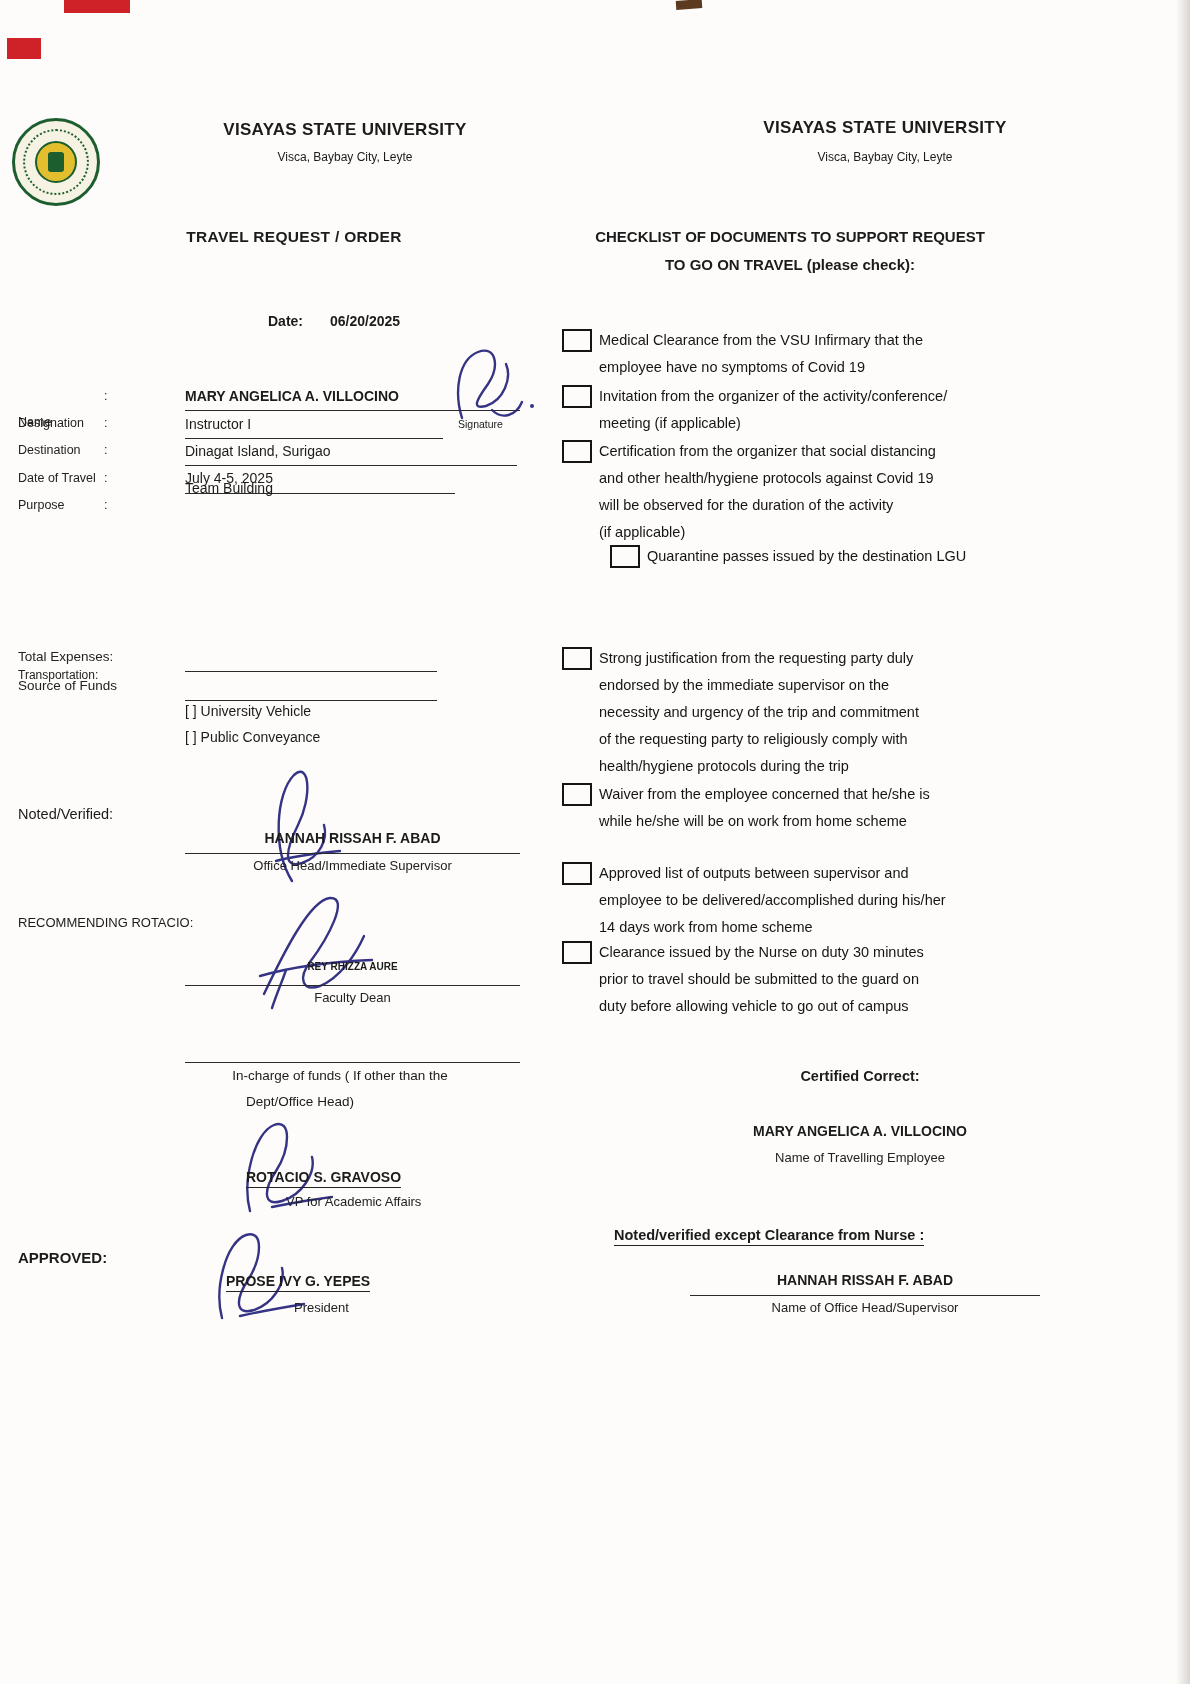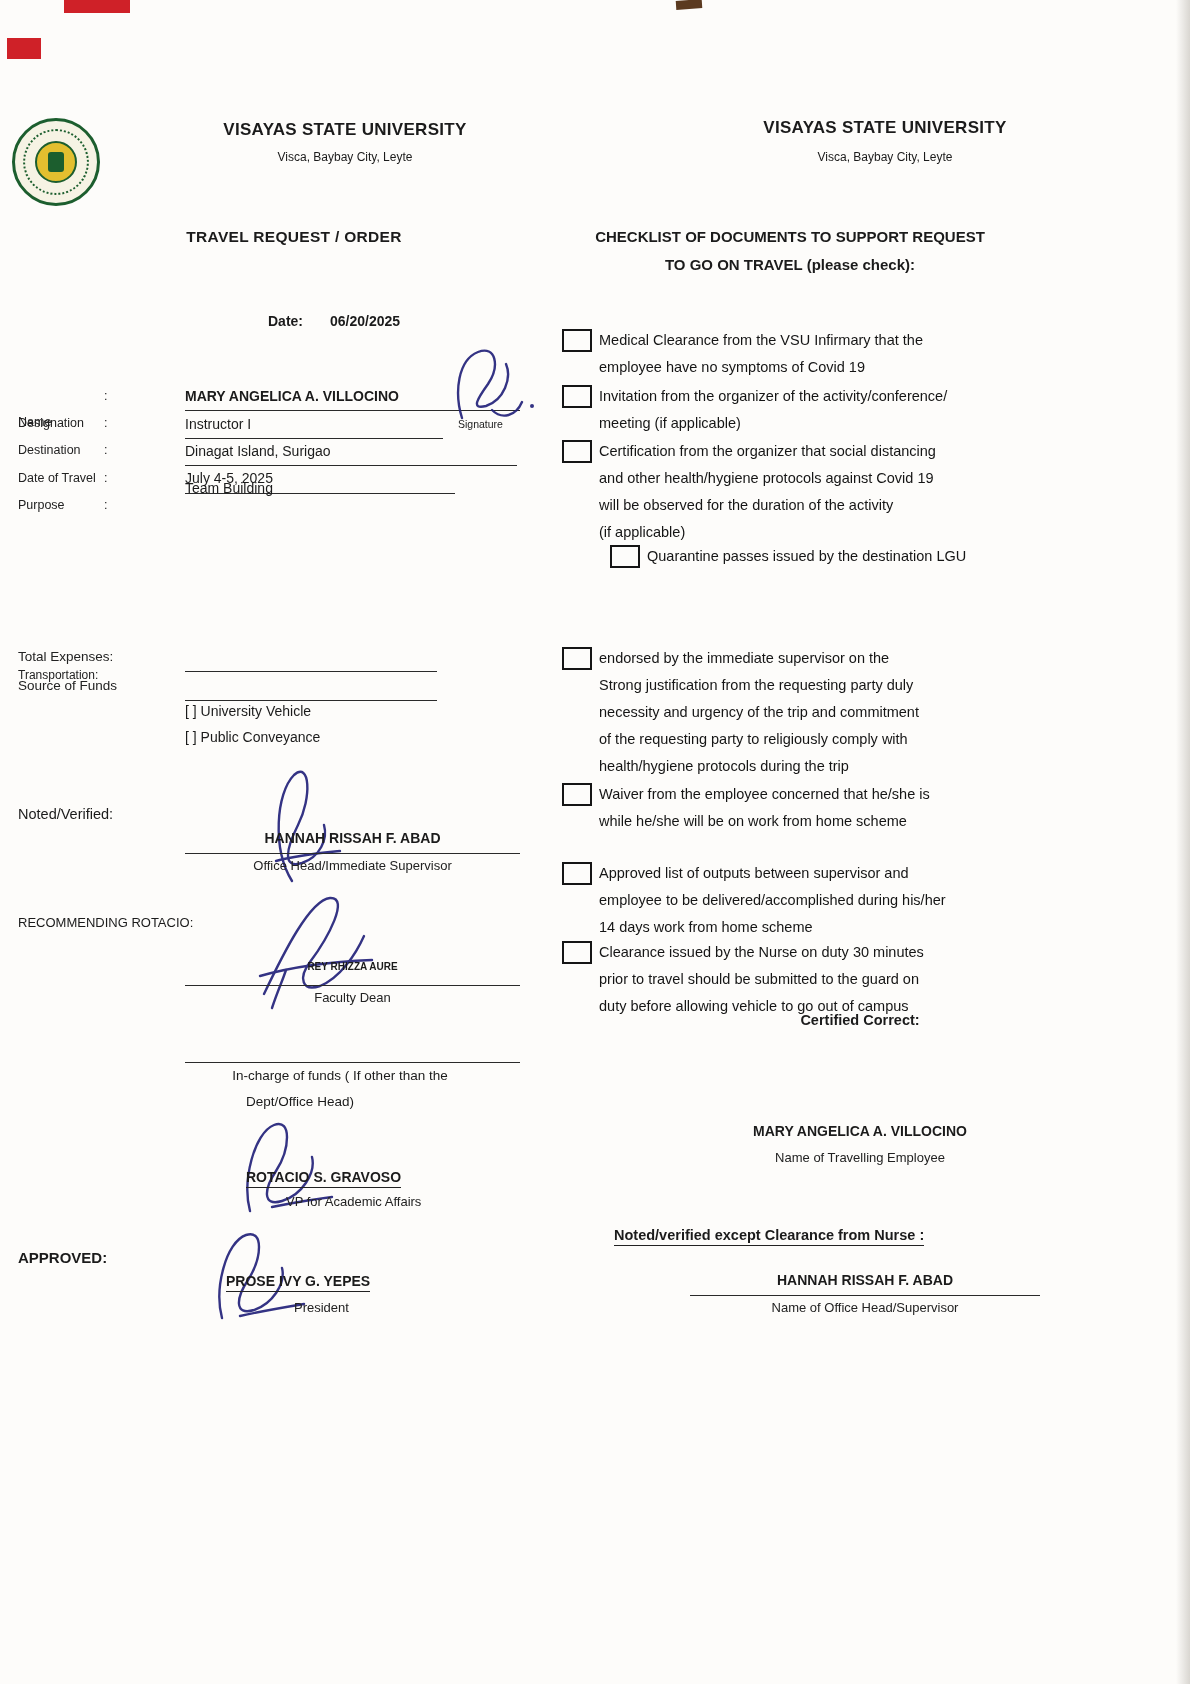--- a/index.html
+++ b/index.html
@@ -164,22 +164,22 @@
     <span class="box"></span>
     <span class="chk-lines">
       <span class="chk-line">Quarantine passes issued by the destination LGU</span>
     </span>
   </div>
 
 
   <div class="abs chk-item" style="left:562px;top:645px;">
     <span class="box"></span>
     <span class="chk-lines">
+      <span class="chk-line">Strong justification from the requesting party duly</span>
       <span class="chk-line">endorsed by the immediate supervisor on the</span>
-      <span class="chk-line">Strong justification from the requesting party duly</span>
       <span class="chk-line">necessity and urgency of the trip and commitment</span>
       <span class="chk-line">of the requesting party to religiously comply with</span>
       <span class="chk-line">health/hygiene protocols during the trip</span>
     </span>
   </div>
 
   <div class="abs chk-item" style="left:562px;top:781px;">
     <span class="box"></span>
     <span class="chk-lines">
       <span class="chk-line">Waiver from the employee concerned that he/she is</span>
@@ -198,21 +198,21 @@
 
   <div class="abs chk-item" style="left:562px;top:939px;">
     <span class="box"></span>
     <span class="chk-lines">
       <span class="chk-line">Clearance issued by the Nurse on duty 30 minutes</span>
       <span class="chk-line">prior to travel should be submitted to the guard on</span>
       <span class="chk-line">duty before allowing vehicle to go out of campus</span>
     </span>
   </div>
 
-  <div class="abs b c" style="left:660px;top:1012px;width:400px;font-size:14.5px;text-align:center;">Certified Correct:</div>
+  <div class="abs b c" style="left:660px;top:1068px;width:400px;font-size:14.5px;text-align:center;">Certified Correct:</div>
   <div class="abs b c" style="left:660px;top:1123px;width:400px;font-size:14px;">MARY ANGELICA A. VILLOCINO</div>
   <div class="abs cap c" style="left:660px;top:1150px;width:400px;">Name of Travelling Employee</div>
 
   <div class="abs b" style="left:614px;top:1226px;"><span class="uline" style="font-size:14.5px;">Noted/verified except Clearance from Nurse :</span></div>
   <div class="abs b c" style="left:690px;top:1272px;width:350px;font-size:14px;">HANNAH RISSAH F. ABAD</div>
   <div class="line" style="left:690px;top:1295px;width:350px;"></div>
   <div class="abs cap c" style="left:690px;top:1300px;width:350px;">Name of Office Head/Supervisor</div>
 
 </div>
 

